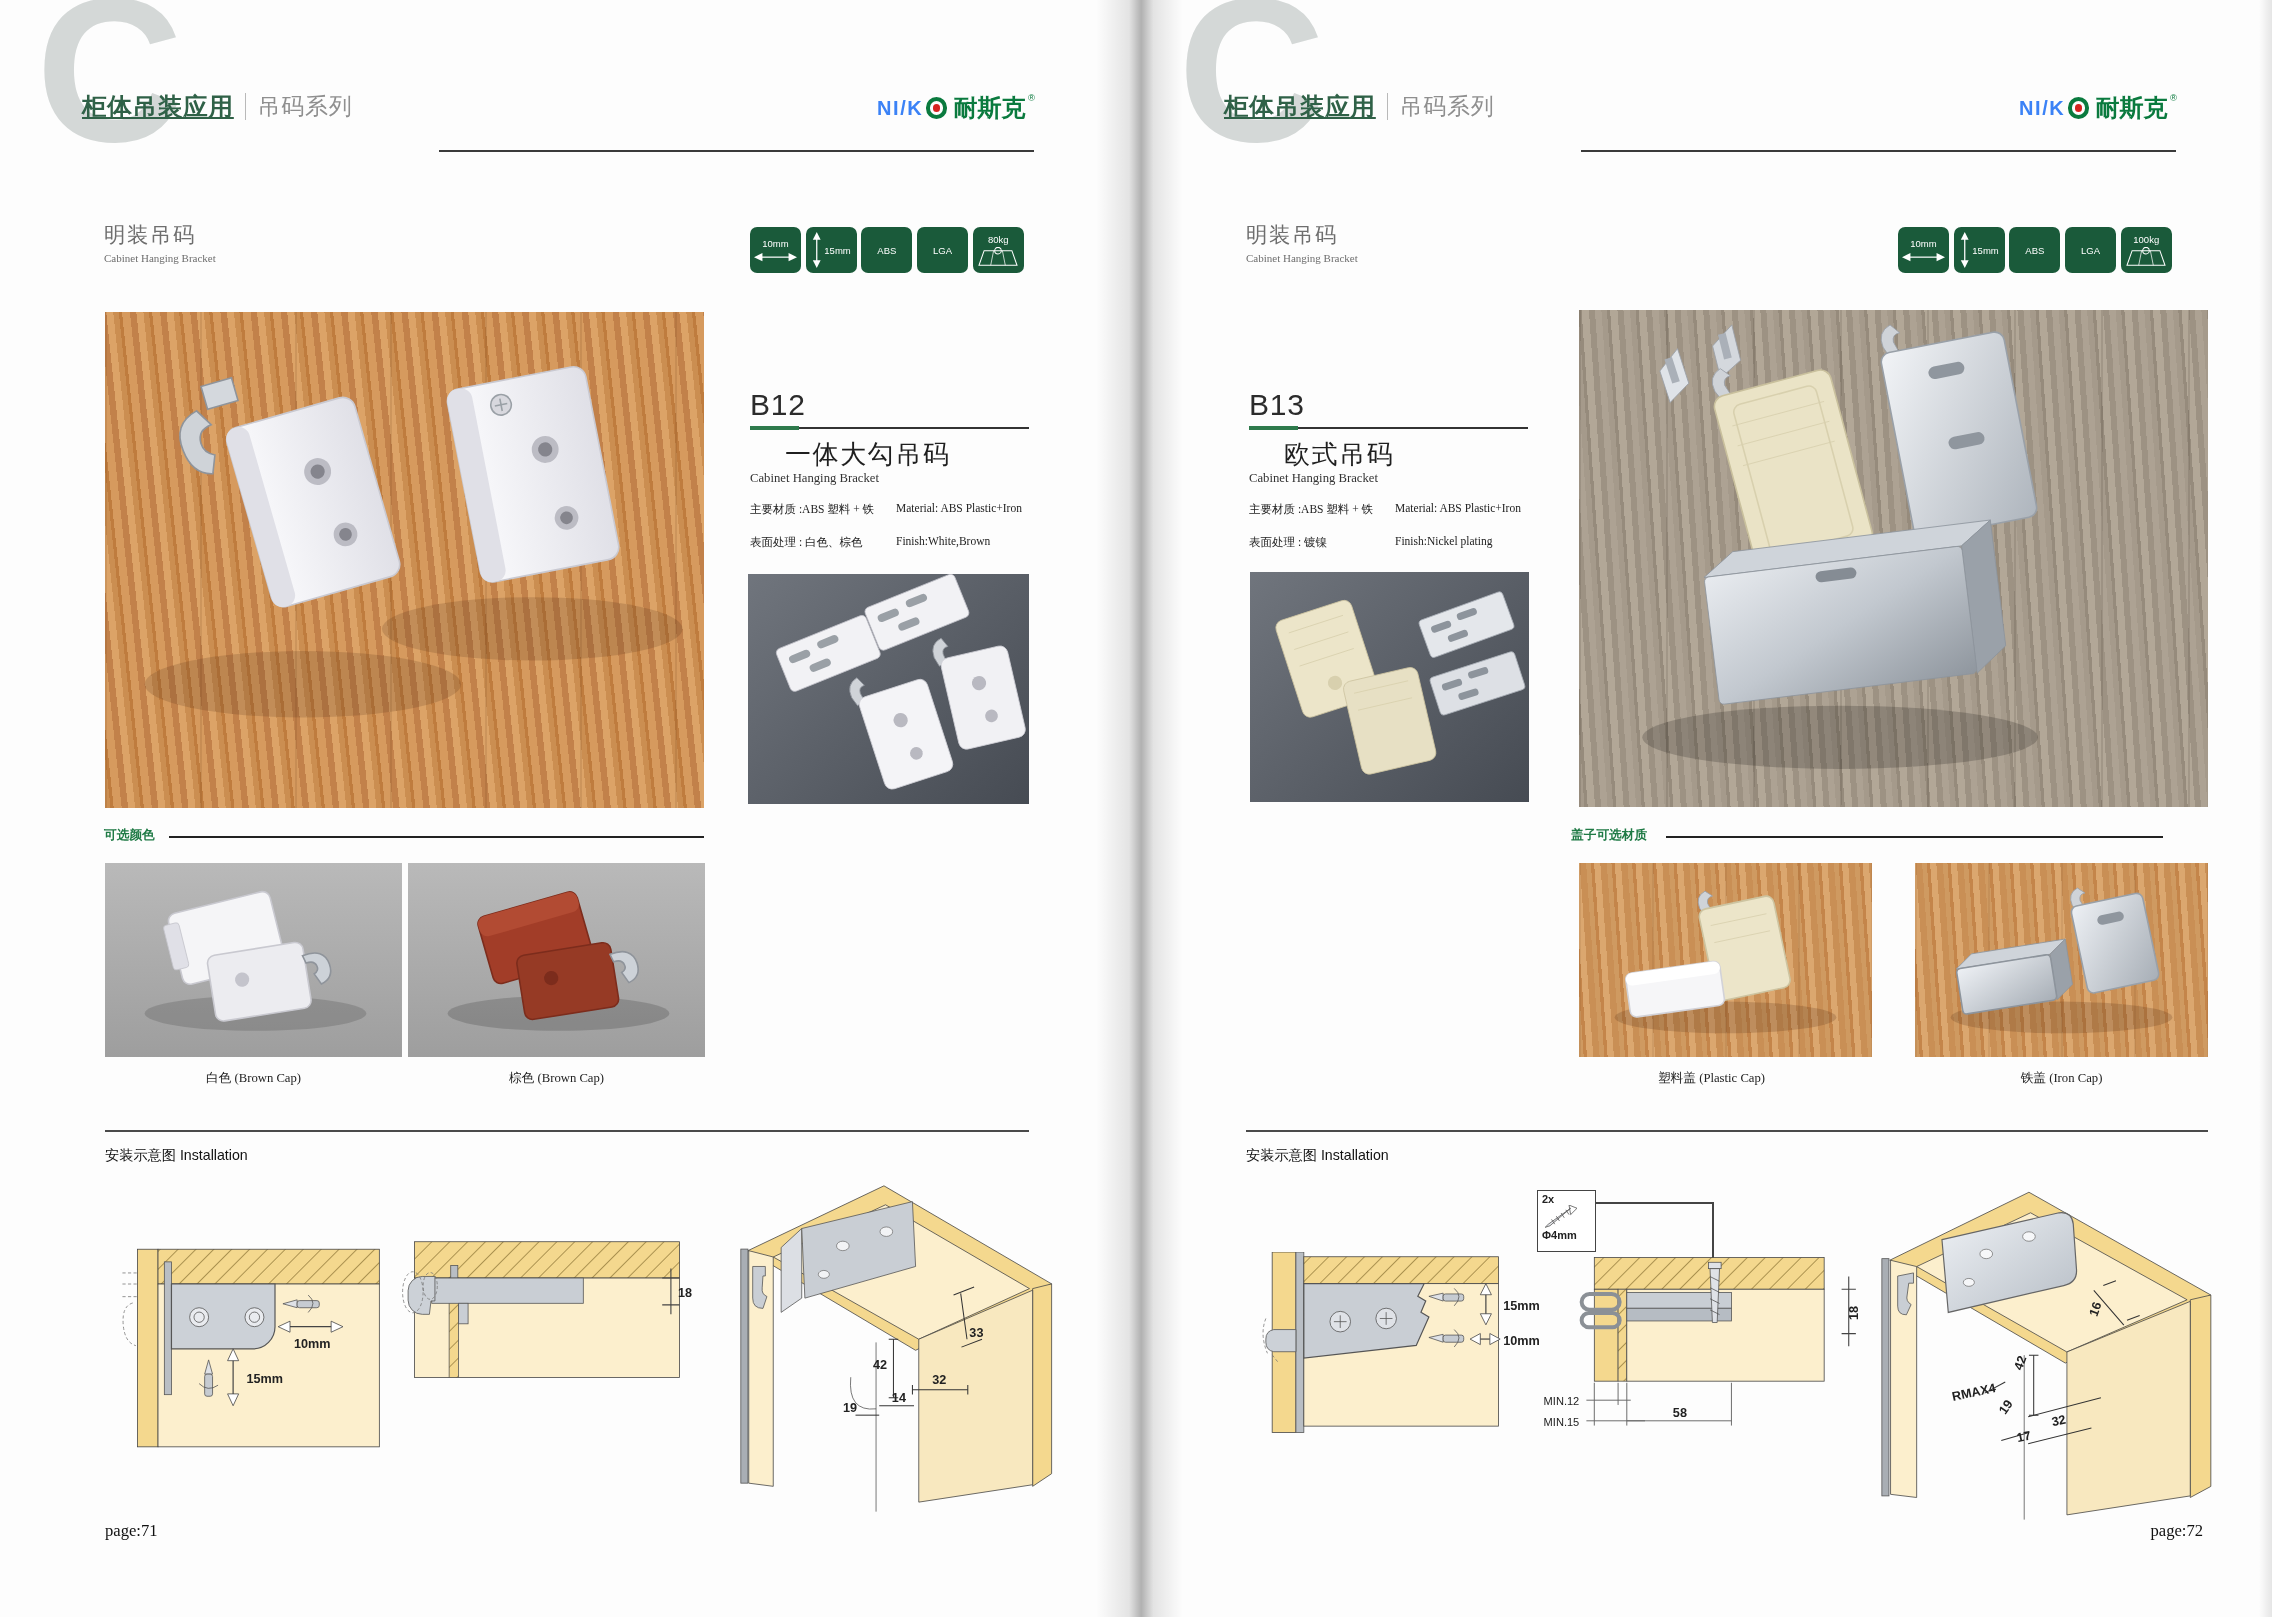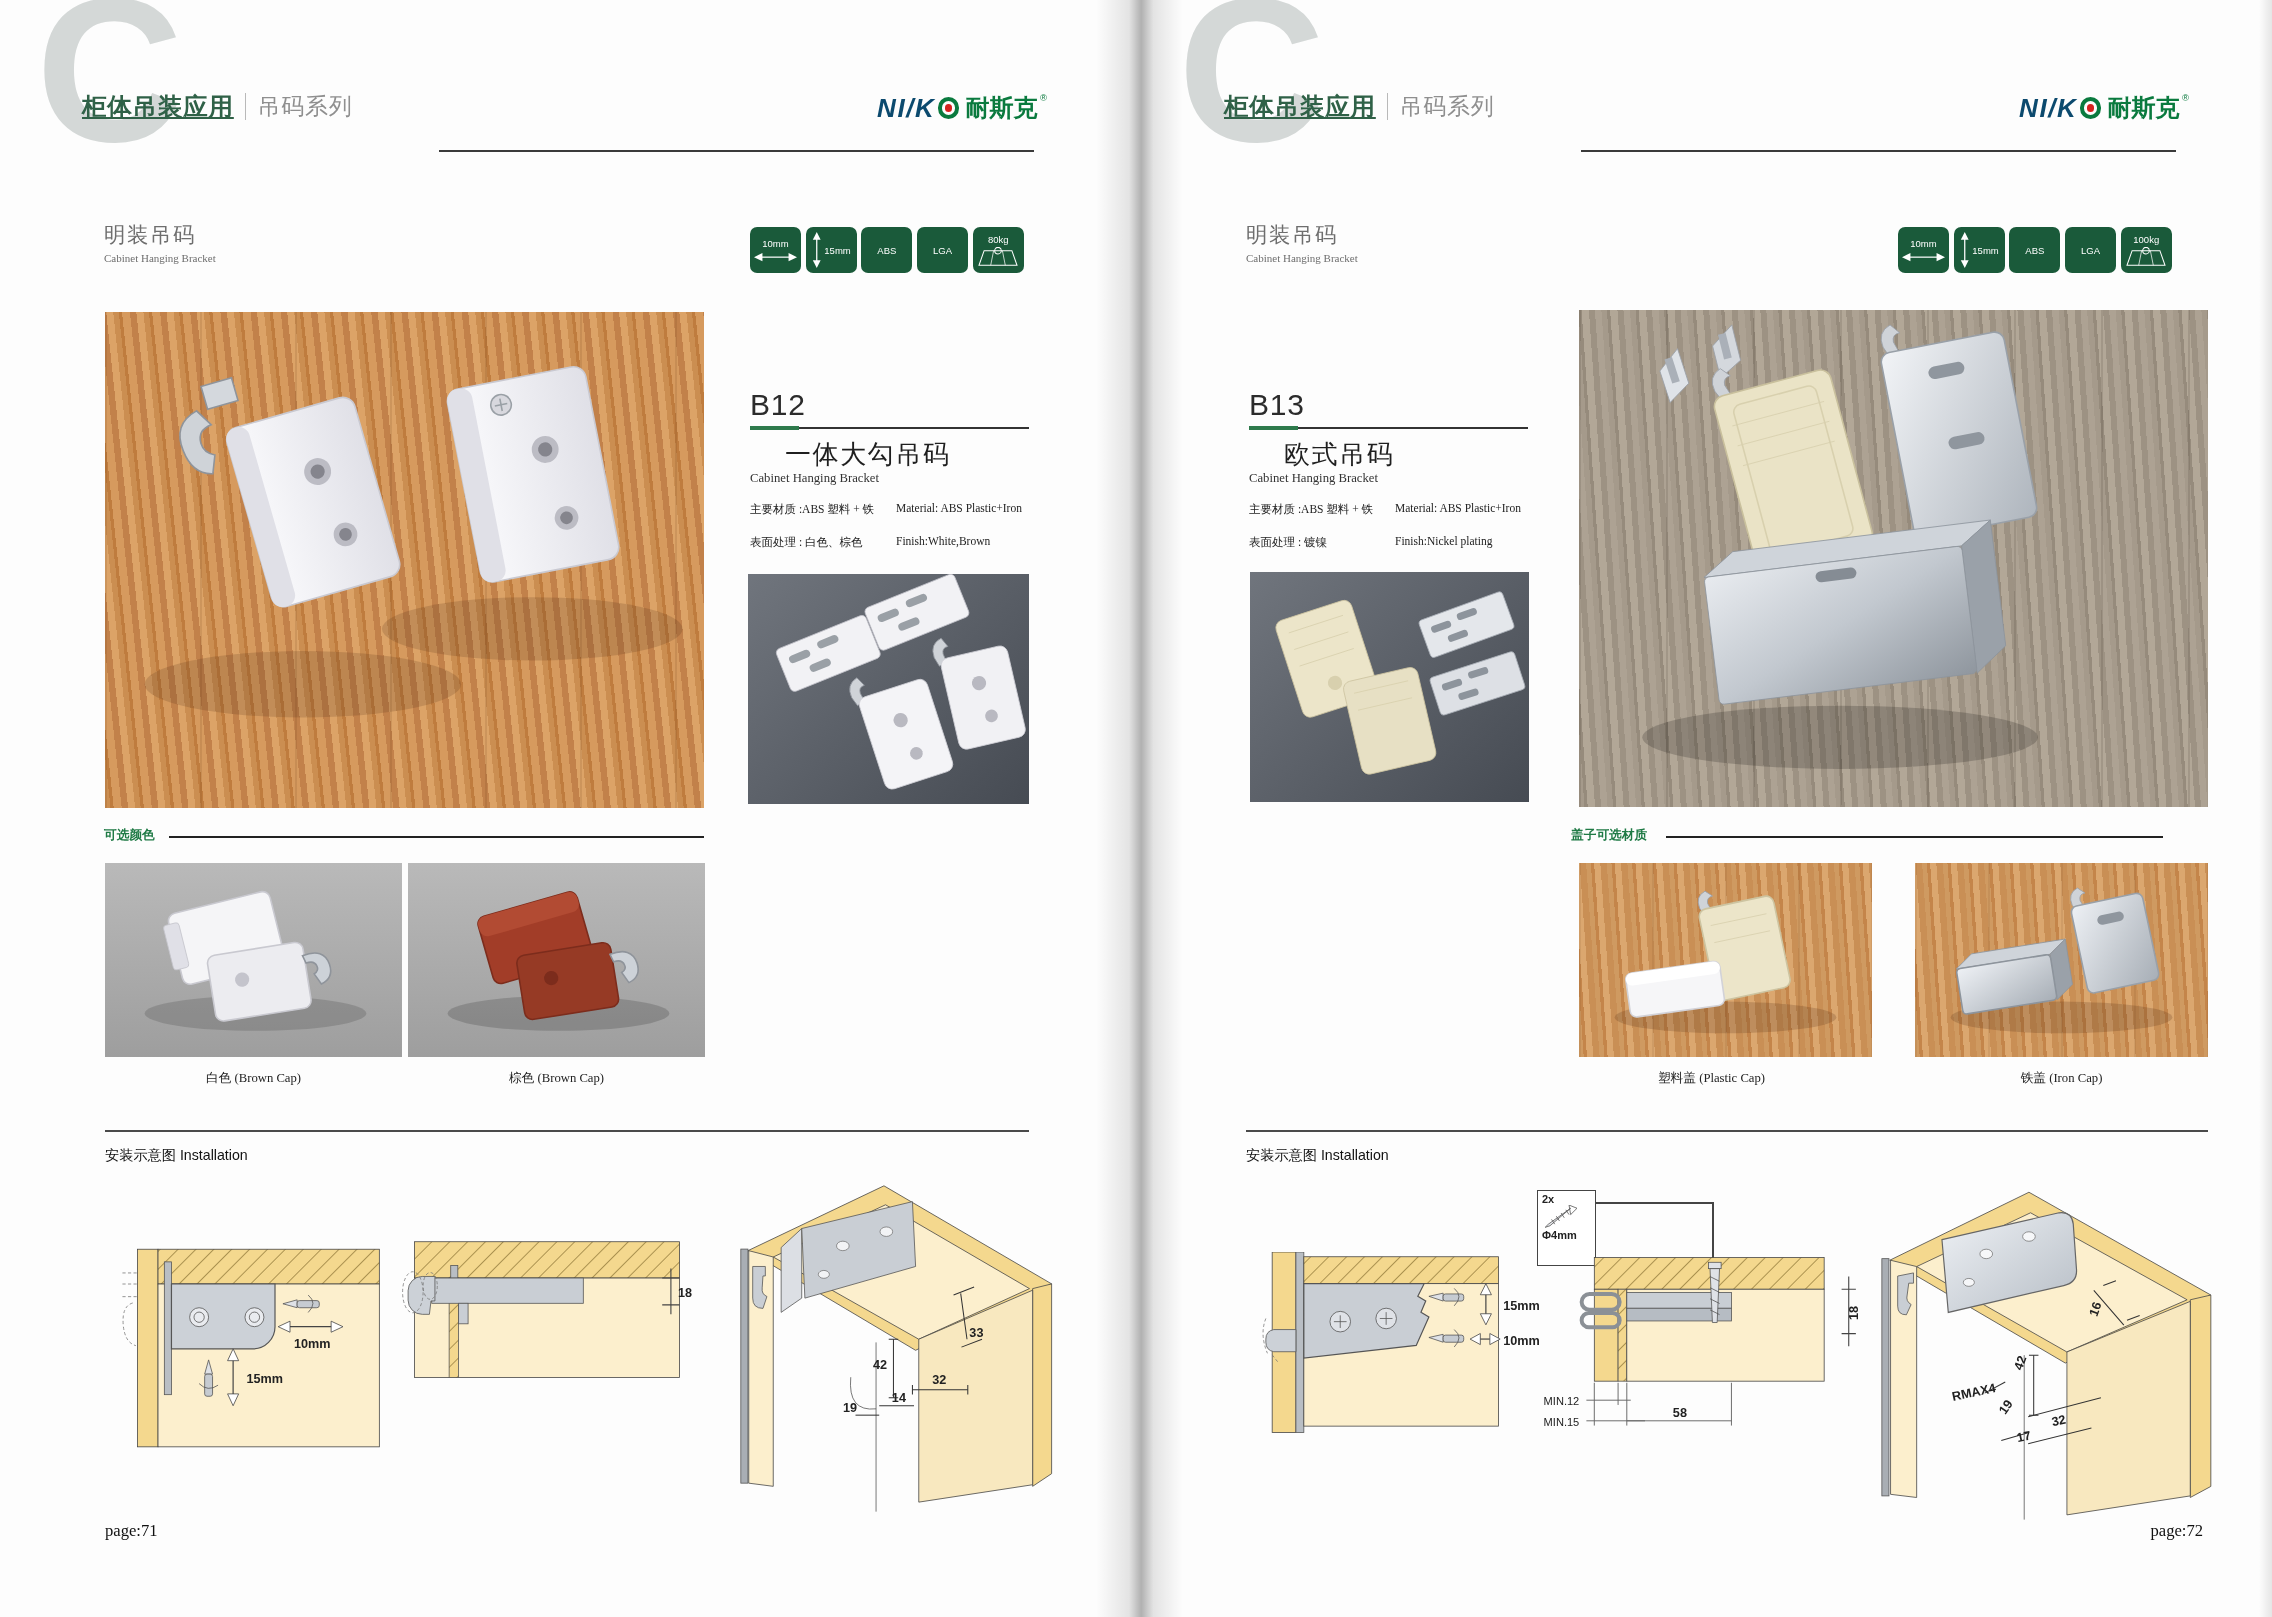--- a/index.html
+++ b/index.html
@@ -12,21 +12,21 @@
     background:linear-gradient(90deg,rgba(0,0,0,0) 0%,rgba(0,0,0,0.10) 38%,rgba(0,0,0,0.30) 52%,rgba(0,0,0,0.10) 66%,rgba(0,0,0,0) 100%);}
   .edge-r{position:absolute;top:0;right:0;width:14.2px;height:1618px;
     background:linear-gradient(90deg,rgba(0,0,0,0) 0%,rgba(0,0,0,0.10) 100%);}
   
   .chapter-c{left:36px;top:-32px;font-size:204px;font-weight:bold;line-height:1;color:#d4d8d7;}
   .header-title{left:82px;top:89px;display:flex;align-items:center;height:35px;}
   .ht-cn{font-size:24.5px;font-weight:bold;color:#2f6147;letter-spacing:0.8px;text-decoration:underline;}
   .ht-divider{width:1.6px;height:27px;background:#b9b9b9;margin:0 11px;}
   .ht-series{font-size:23px;color:#8f8f8f;letter-spacing:0.8px;}
   .logo{left:877px;top:92px;display:flex;align-items:center;gap:2.4px;}
-  .logo-latin{font-size:26px;font-weight:800;color:#0c4a6e;letter-spacing:1.6px;font-style:italic;}
+  .logo-latin{font-size:20px;font-weight:800;color:#3b82f6;letter-spacing:1.6px;}
   .logo-o{display:inline-flex;align-items:center;justify-content:center;width:21.4px;height:21.4px;
     border:4.7px solid #0a7a3e;border-radius:50%;box-sizing:border-box;}
   .logo-dot{width:7.1px;height:7.1px;border-radius:50%;background:#d6231f;}
   .logo-cn{font-size:24px;font-weight:bold;color:#0a7a3e;margin-left:4px;}
   .logo-reg{font-size:9.5px;color:#0a7a3e;align-self:flex-start;}
   .header-rule{left:439px;top:150px;width:595px;height:1.6px;background:#3a3a3a;}
   
   .sec-title{font-family:"Liberation Serif",serif;font-size:21.4px;color:#6e6e6e;letter-spacing:1.6px;}
   .sec-sub{font-family:"Liberation Serif",serif;font-size:11px;color:#6e6e6e;}
   
@@ -61,21 +61,21 @@
   
   .opt-label{font-size:12.7px;font-weight:bold;color:#1f7a45;}
   .opt-rule{height:1.6px;background:#222;}
   .caption{font-family:"Liberation Serif",serif;font-size:12.7px;color:#222;text-align:center;}
   .inst-rule{height:1.6px;background:#4a4a4a;}
   .inst-label{font-size:14.2px;font-weight:500;color:#111;}
   .page-num{font-family:"Liberation Serif",serif;font-size:16.6px;color:#111;}
   
   .diag text{font:600 16px "Liberation Sans",sans-serif;fill:#222;}
   .diag text.small{font:500 14px "Liberation Sans",sans-serif;}
-  .screwbox{border:1.6px solid #444;background:#fff;width:59px;height:76px;box-sizing:border-box;
+  .screwbox{border:1.6px solid #444;background:#fff;width:59px;height:62px;box-sizing:border-box;
     display:flex;flex-direction:column;align-items:flex-start;padding:2.4px 4px;font-size:11px;font-weight:600;color:#222;}
   .conn{background:#444;}
 </style>
 </head>
 <body>
 
 <div class="sheet">
 
   <section class="page" style="left:0">
 

